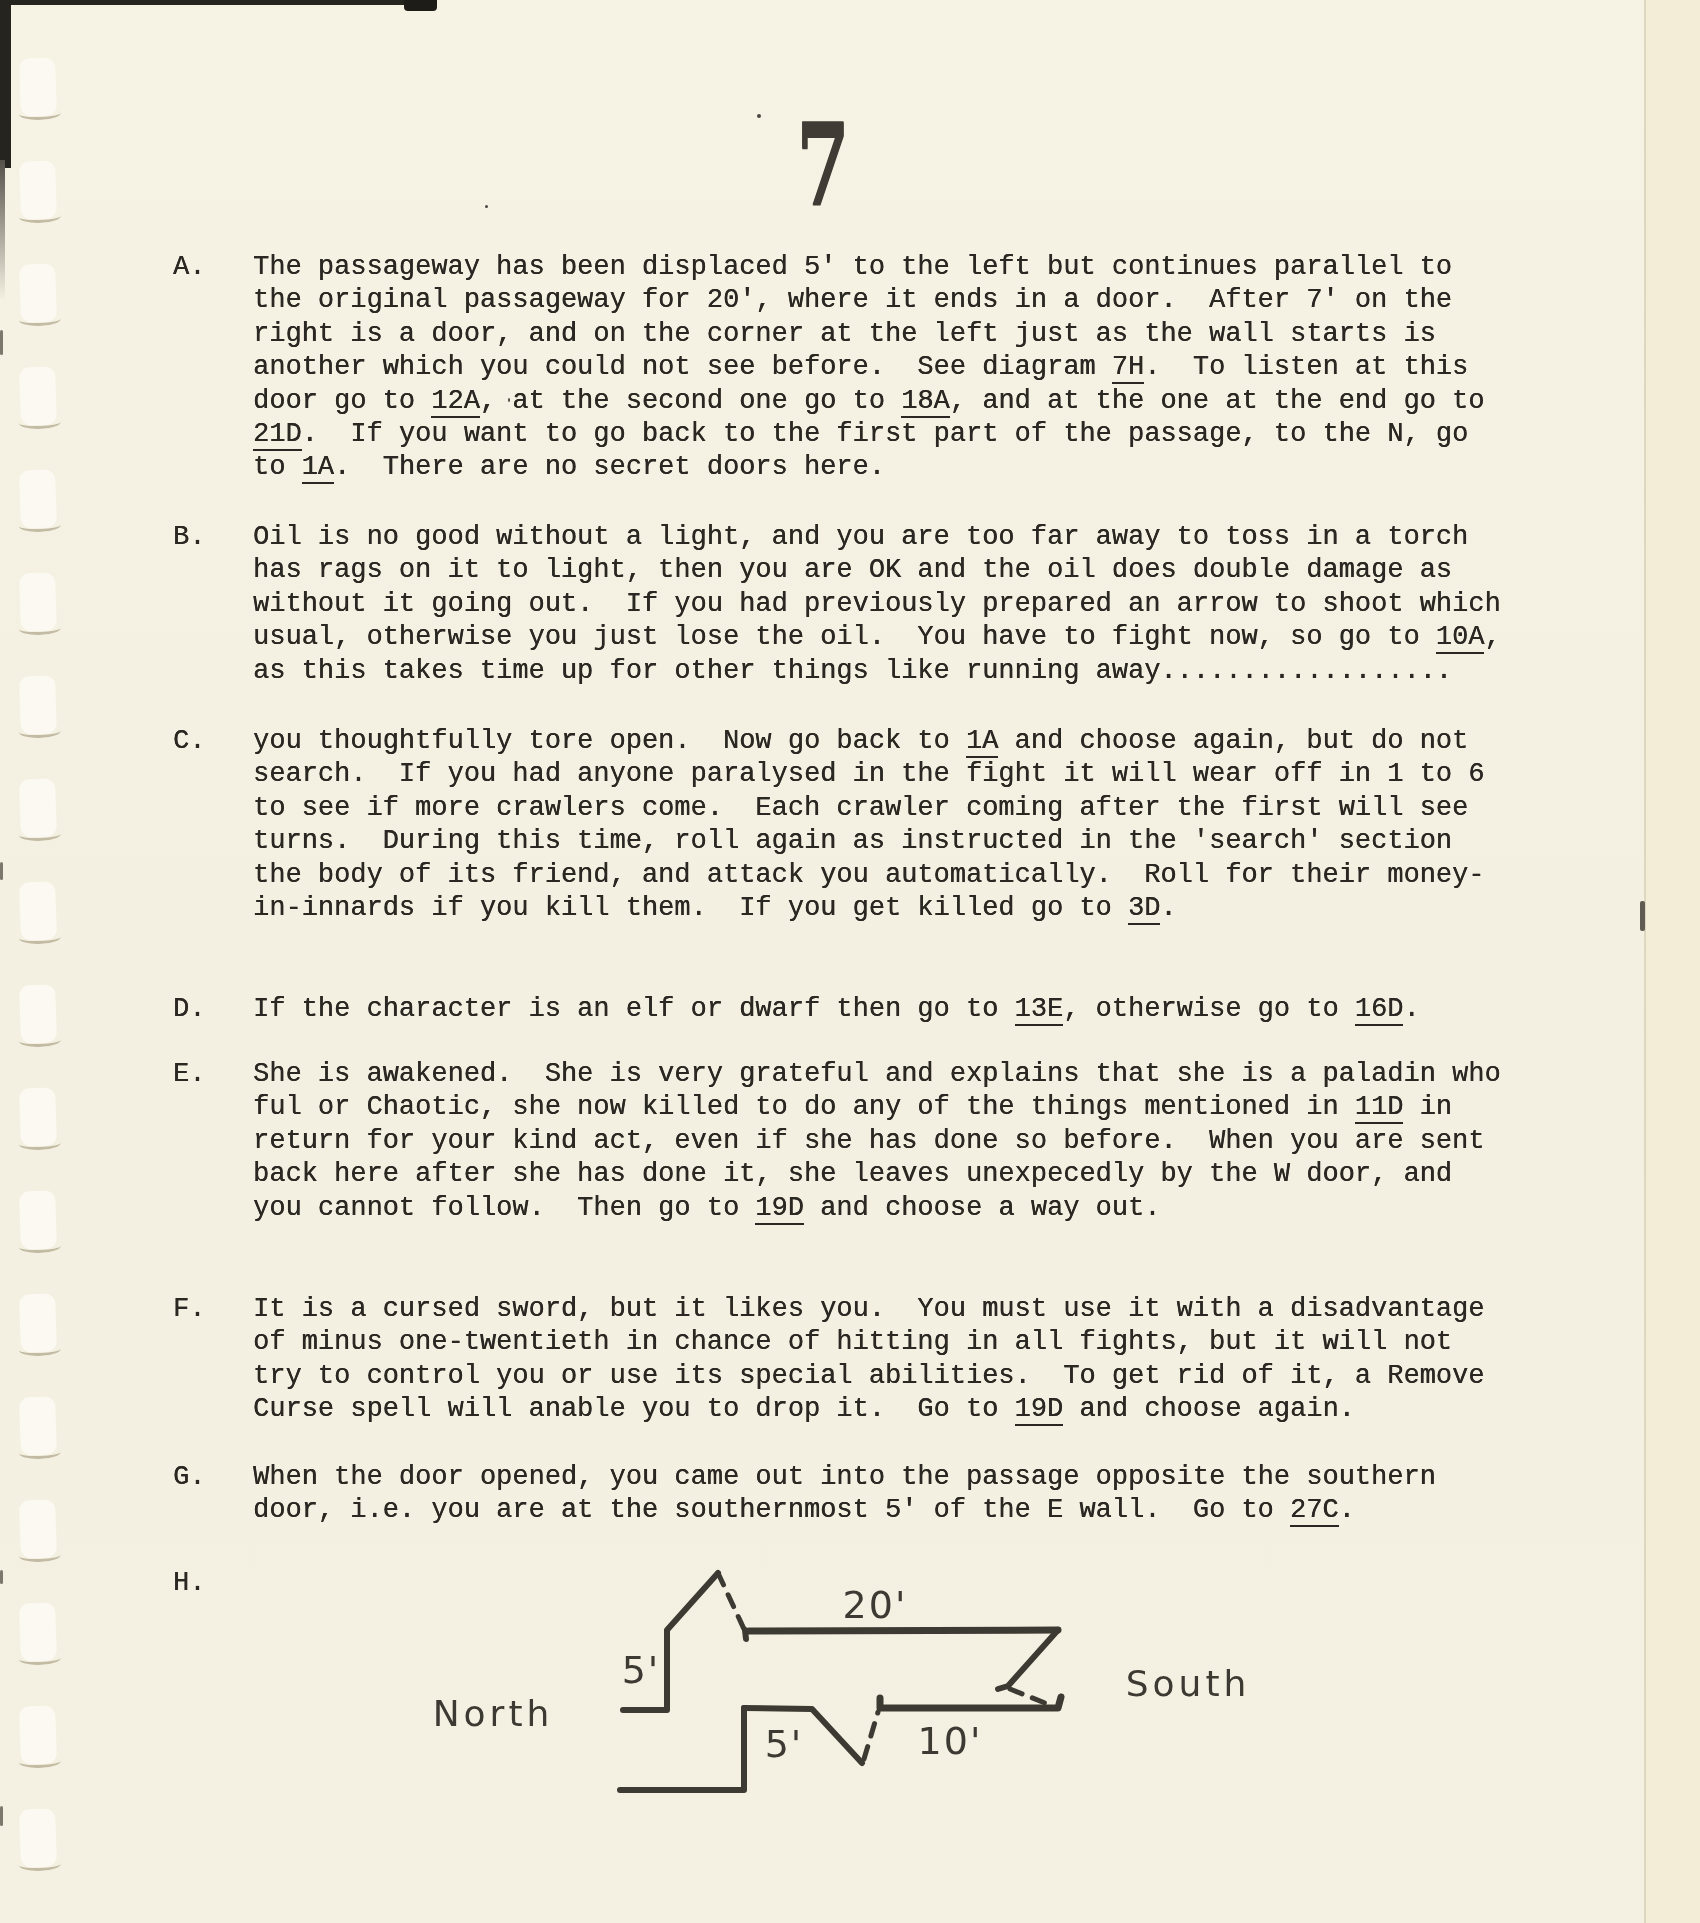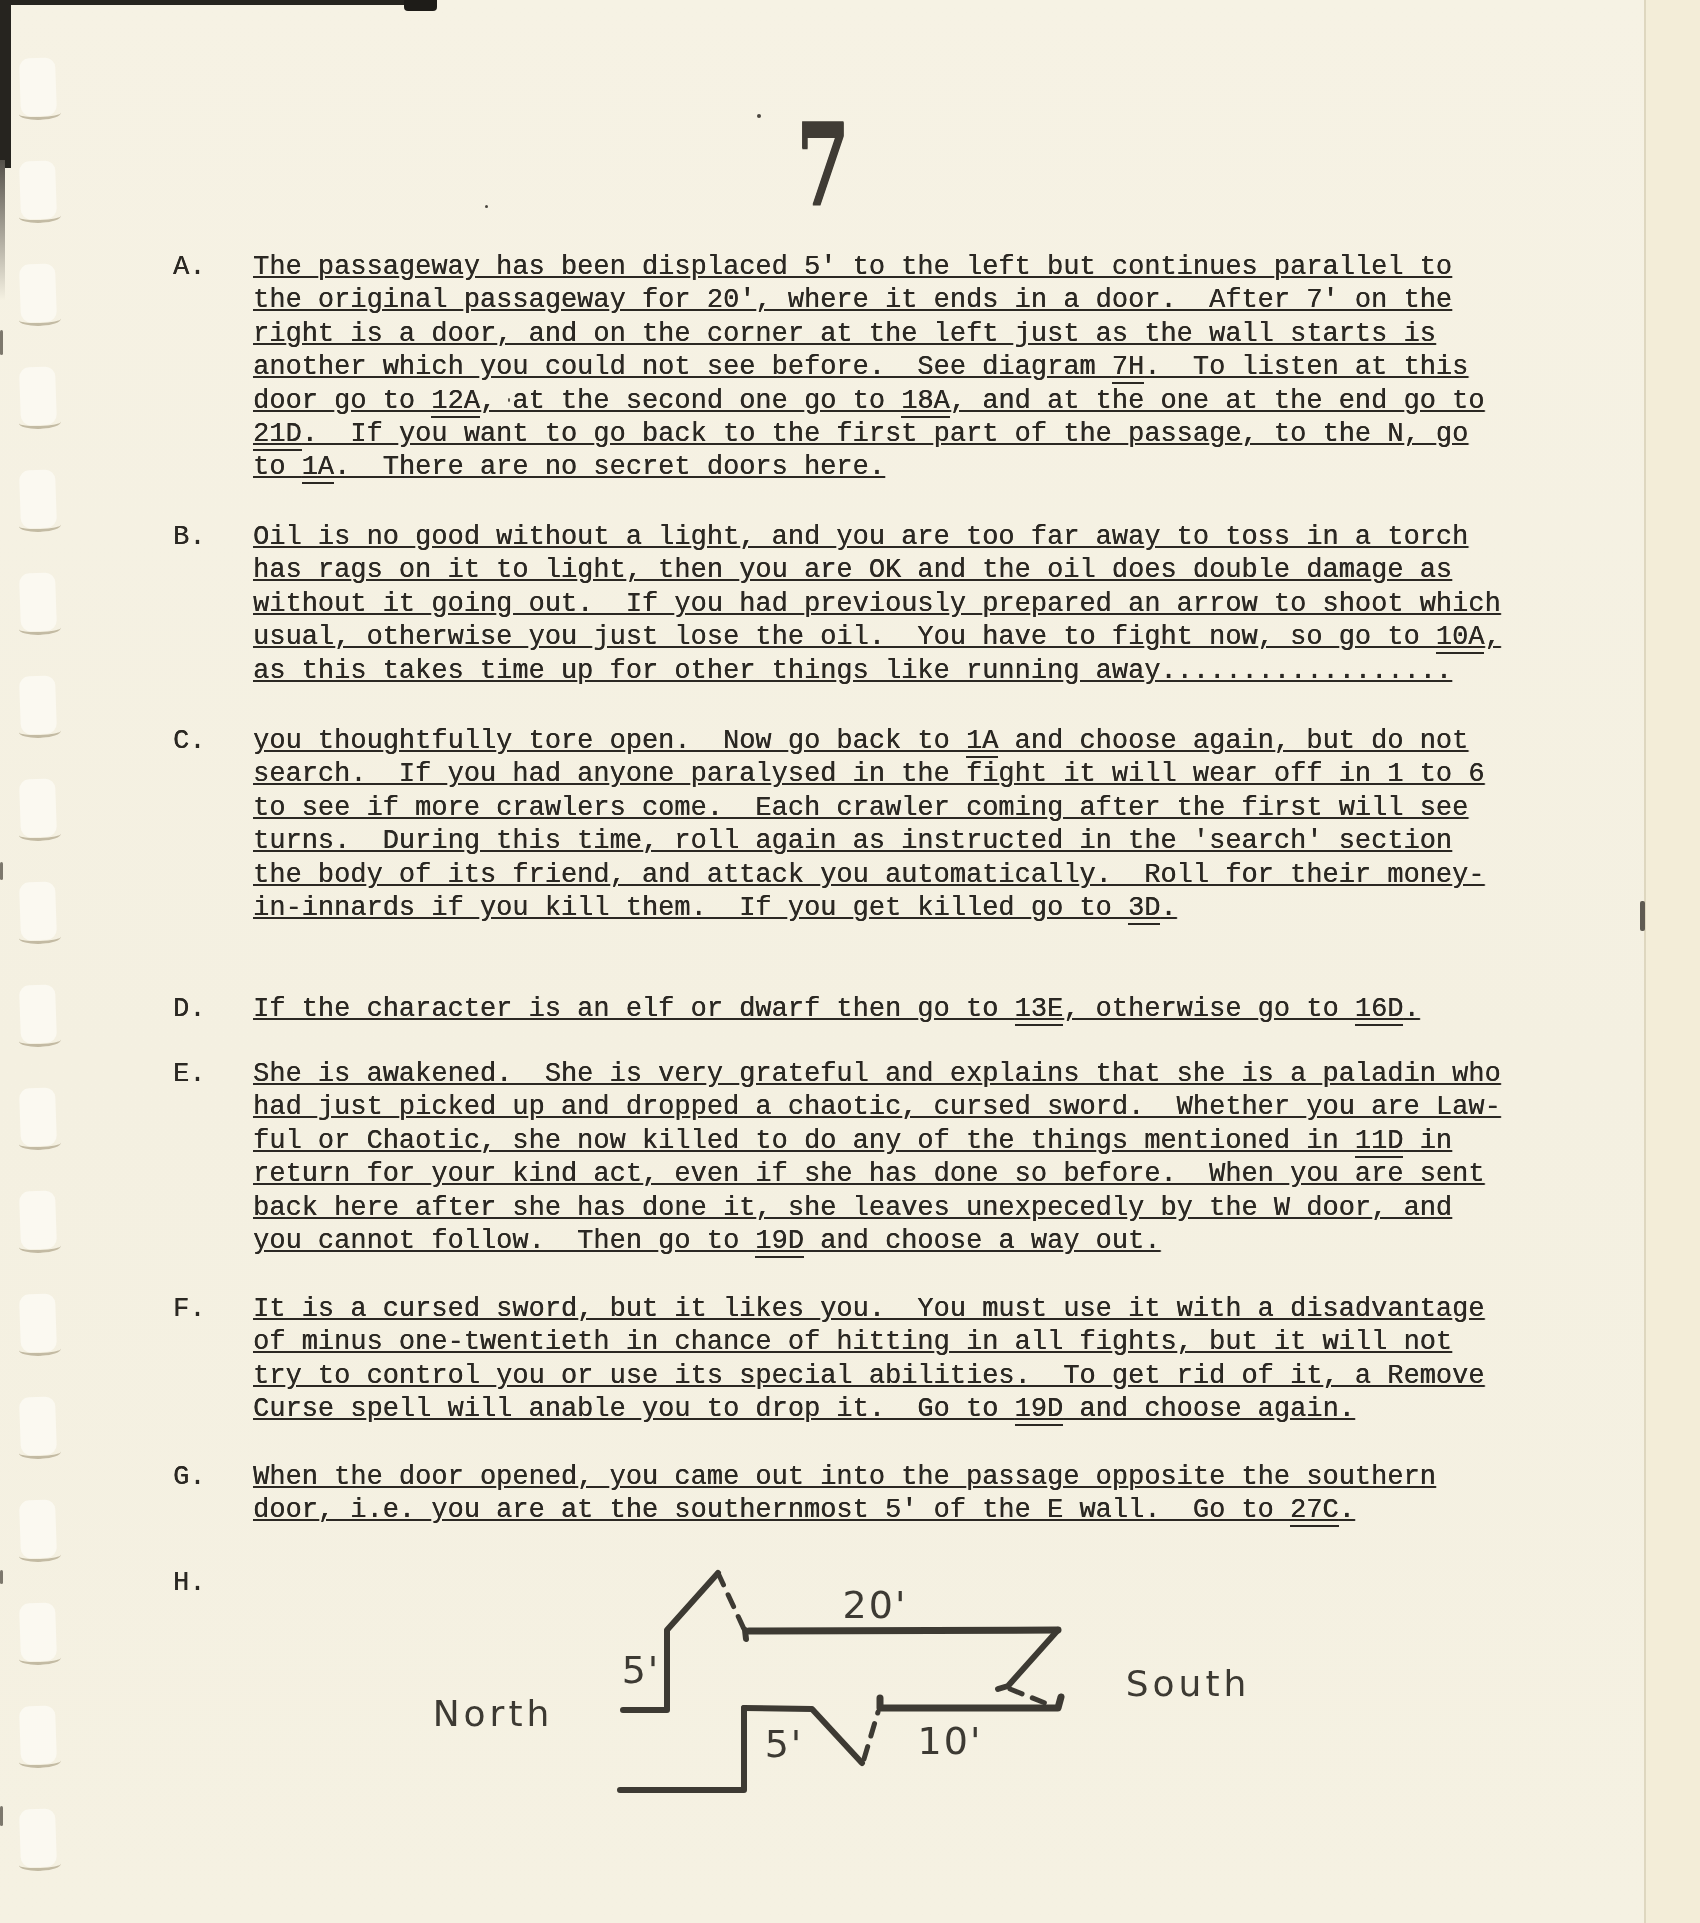--- a/index.html
+++ b/index.html
@@ -25,21 +25,21 @@
   
   .page-number{
     position:absolute;left:796px;top:108px;
     font-family:"DejaVu Serif",serif;font-weight:700;font-size:114px;line-height:1;
     color:#403c35;transform:scaleX(.68);transform-origin:left top;
     text-shadow:0.5px 0.5px 0 #403c35;
   }
   
   .section{position:absolute;left:0;width:1700px;}
   .sec-label{position:absolute;left:173px;top:0;font-size:27px;line-height:33.4px;white-space:pre;text-shadow:.3px 0 0 currentColor;}
-  .sec-body{position:absolute;left:253px;top:0;width:1290px;text-decoration:underline;}
+  .sec-body{position:absolute;left:253px;top:0;width:1290px;}
   .line{font-size:27px;line-height:33.4px;white-space:pre;text-shadow:.3px 0 0 currentColor;}
   .u{border-bottom:2px solid #2b2823;}
   
   .diagram{position:absolute;left:420px;top:1540px;}
   .diagram text{font-family:"DejaVu Sans",sans-serif;fill:#3d3a33;}
   .dim{font-size:38px;letter-spacing:2px;}
   .compass{font-size:36px;letter-spacing:4px;}
 </style>
 </head>
 <body>
@@ -121,21 +121,20 @@
       <div class="section" style="top: 993px;">
         <div class="sec-label">D.</div>
         <div class="sec-body">
           <div class="line"><span>If the character is an elf or dwarf then go to </span><span class="u">13E</span><span>, otherwise go to </span><span class="u">16D</span><span>.</span></div>
         </div>
       </div>
       <div class="section" style="top: 1058px;">
         <div class="sec-label">E.</div>
         <div class="sec-body">
           <div class="line"><span>She is awakened.  She is very grateful and explains that she is a paladin who</span></div>
-          <div class="line"><span>had just picked up and dropped a chaotic, cursed sword.  Whether you are Law-</span></div>
           <div class="line"><span>ful or Chaotic, she now killed to do any of the things mentioned in </span><span class="u">11D</span><span> in</span></div>
           <div class="line"><span>return for your kind act, even if she has done so before.  When you are sent</span></div>
           <div class="line"><span>back here after she has done it, she leaves unexpecedly by the W door, and</span></div>
           <div class="line"><span>you cannot follow.  Then go to </span><span class="u">19D</span><span> and choose a way out.</span></div>
         </div>
       </div>
       <div class="section" style="top: 1293px;">
         <div class="sec-label">F.</div>
         <div class="sec-body">
           <div class="line"><span>It is a cursed sword, but it likes you.  You must use it with a disadvantage</span></div>

